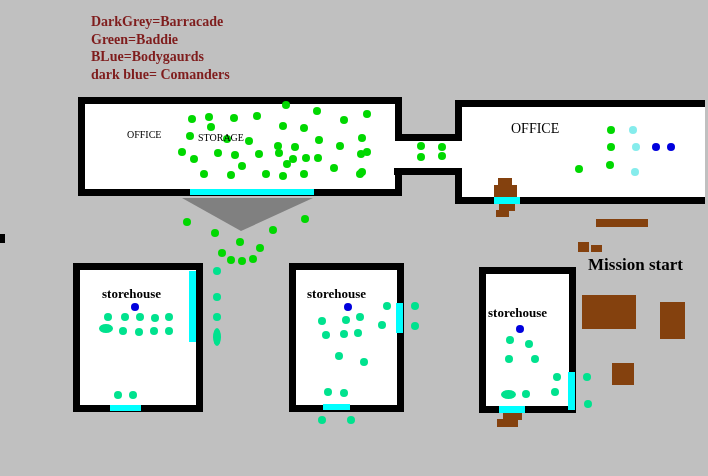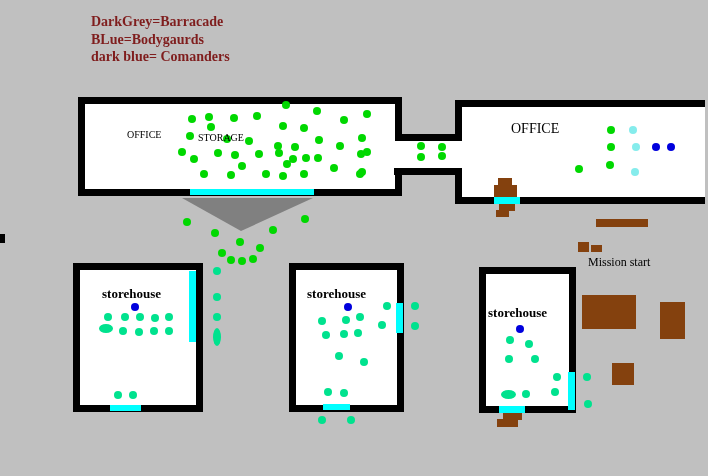--- a/index.html
+++ b/index.html
@@ -21,33 +21,34 @@
   .wallseg{position:absolute;background:#000000;z-index:2;}
   .txt{position:absolute;color:#000000;white-space:nowrap;z-index:7;}
   .legend{
     position:absolute;left:47px;top:13px;
     font-size:14px;font-weight:bold;line-height:17.5px;
     color:#7f1d1d;z-index:7;margin-left:44px;
   }
   .bldname{font-size:10px;}
   .bldname2{font-size:14px;font-weight:bold;line-height:19px;}
   .shname{font-size:13px;font-weight:bold;}
-  .mission{font-size:12px;font-weight:normal;}
+  .mission{font-size:17px;font-weight:bold;}
   #fx-layer,#dot-layer{position:absolute;left:0;top:0;width:708px;height:476px;}
   #fx-layer{z-index:3;}
   #dot-layer{z-index:6;}
   #tri-svg{position:absolute;left:0;top:0;z-index:4;}
 </style>
 </head>
 <body>
 
 <div id="canvas" style="background: rgb(192, 192, 192);">
 
   <div class="legend">
     <div>DarkGrey=Barracade</div>
+    <div>Green=Baddie</div>
     <div>BLue=Bodygaurds</div>
     <div>dark blue= Comanders</div>
   </div>
 
   <div class="bld" style="left:78px;top:97px;width:324px;height:99px;"></div>
   <div class="bld" style="left:455px;top:100px;width:250px;height:104px;border-right:none;"></div>
   <div class="bld" style="left:73px;top:263px;width:130px;height:149px;"></div>
   <div class="bld" style="left:289px;top:263px;width:115px;height:149px;"></div>
   <div class="bld" style="left:479px;top:267px;width:97px;height:146px;"></div>
 

